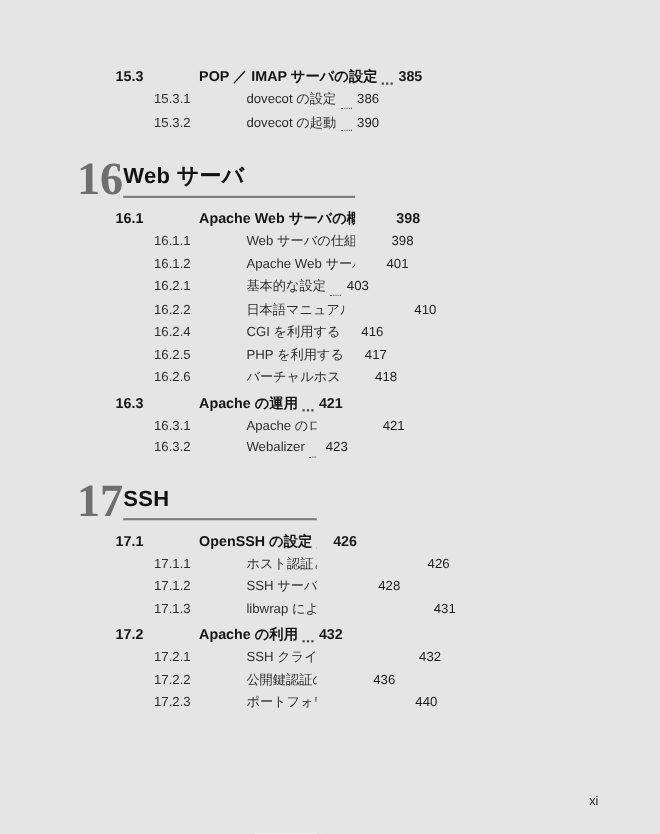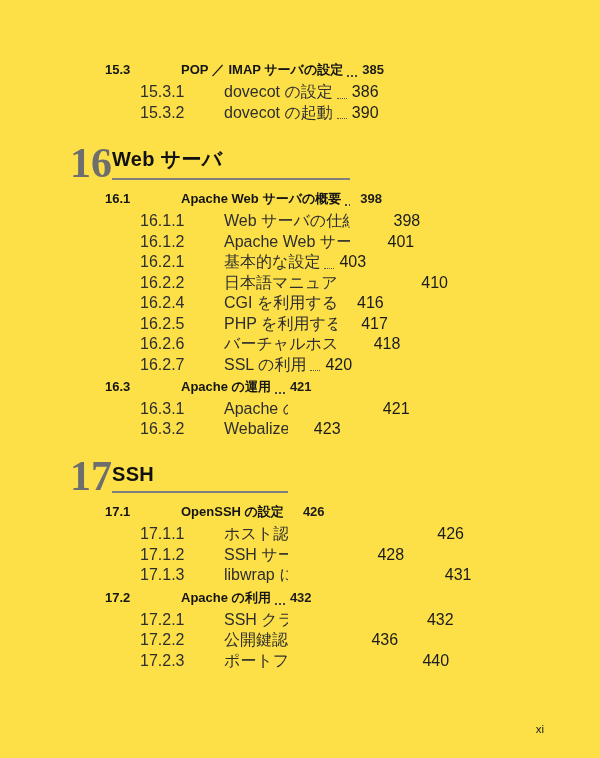--- a/index.html
+++ b/index.html
@@ -1,20 +1,20 @@
 <!DOCTYPE html>
 <html><head>
 <meta charset="utf-8">
 <style>
   html, body { margin: 0; padding: 0; background: #ffffff; }
   .page {
     position: relative;
     width: 600px;
     height: 758px;
-    background: #fde047;
+    background: #e5e5e5;
     font-family: "Liberation Sans", "DejaVu Sans", sans-serif;
     color: #1c1c1c;
     overflow: hidden;
   }
   .toc {
     padding: 58px 60px 0 70px; 
   }
   
   .chapter {
     display: flex;
@@ -71,21 +71,21 @@
     padding-top: 3px;
     box-sizing: border-box;
     font-size: 13px;
     font-weight: bold;
     margin-left: 35px;
     color: #141414;
   }
   .entry.section .num { min-width: 37px; }
   .entry.sub {
     height: 20.5px;
-    font-size: 16px;
+    font-size: 12px;
     font-weight: normal;
     margin-left: 70px;
     color: #2e2e2e;
   }
   .entry.sub .num { min-width: 45px; }
   .entry.sub .leader { border-bottom: 1.8px dotted #555; margin-bottom: 4px; }
   
   .footer {
     position: absolute;
     right: 56px;
@@ -165,26 +165,20 @@
         <span class="title">PHP を利用する</span>
         <span class="leader"></span>
         <span class="page">417</span>
       </div>
       <div class="entry sub">
         <span class="num">16.2.6</span>
         <span class="title">バーチャルホスト</span>
         <span class="leader"></span>
         <span class="page">418</span>
       </div>
-      <div class="entry sub">
-        <span class="num">16.2.7</span>
-        <span class="title">SSL の利用</span>
-        <span class="leader"></span>
-        <span class="page">420</span>
-      </div>
       <div class="entry section">
         <span class="num">16.3</span>
         <span class="title">Apache の運用</span>
         <span class="leader"></span>
         <span class="page">421</span>
       </div>
       <div class="entry sub">
         <span class="num">16.3.1</span>
         <span class="title">Apache のログ管理</span>
         <span class="leader"></span>

